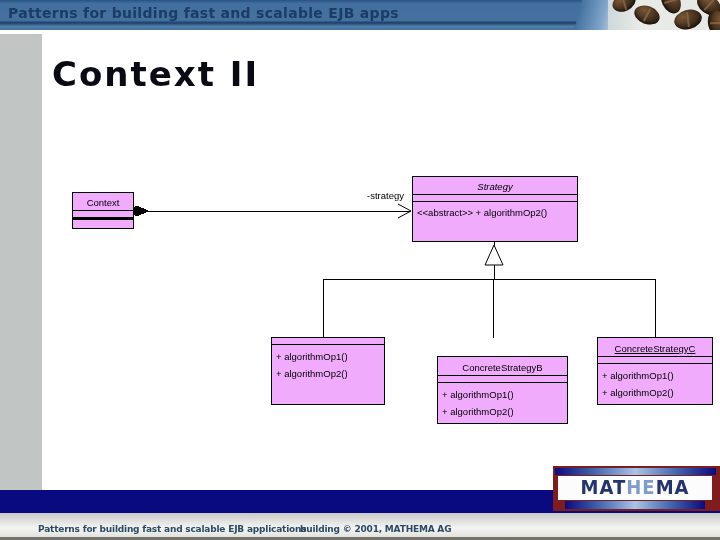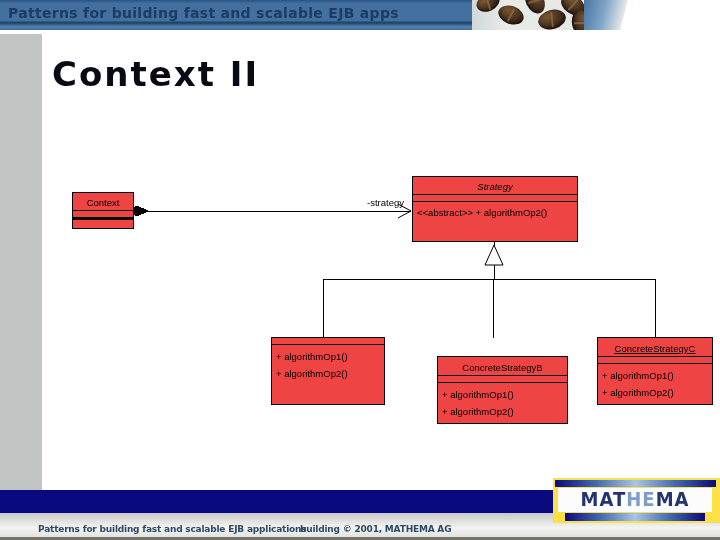--- a/index.html
+++ b/index.html
@@ -3,21 +3,21 @@
 <meta charset="utf-8">
 <style>
   html,body{margin:0;padding:0;}
   body{
     width:720px;height:540px;position:relative;overflow:hidden;
     background:#ffffff;
     font-family:"Liberation Sans",sans-serif;
   }
   
   .header{
-    position:absolute;left:0;top:0;width:584px;height:30px;
+    position:absolute;left:0;top:0;width:720px;height:30px;
     background:linear-gradient(180deg,#2a5381 0%,#436f9e 12%,#44719f 68%,#1d3f63 76%,#4f7fae 88%,#44719f 100%);
   }
   .header-title{
     position:absolute;left:8px;top:5px;
     font-family:"DejaVu Sans",sans-serif;
     font-size:14px;font-weight:bold;letter-spacing:.3px;color:#1b3c66;
     white-space:nowrap;
   }
   .header-wedge{
     position:absolute;left:578px;top:0;width:46px;height:30px;
@@ -45,35 +45,35 @@
   }
   
   .slide-title{
     position:absolute;left:52px;top:54px;
     font-family:"DejaVu Sans",sans-serif;
     font-size:34px;font-weight:bold;letter-spacing:2px;color:#0a0a14;
     white-space:nowrap;
   }
   
   .uml-box{
-    position:absolute;background:#ef4444;border:1px solid #000;
+    position:absolute;background:#f0abfc;border:1px solid #000;
     box-sizing:border-box;font-size:9.5px;color:#000;
   }
   .uml-title{
     text-align:center;line-height:15px;padding-top:2px;
     border-bottom:1px solid #000;white-space:nowrap;overflow:hidden;
   }
   .uml-title.italic{font-style:italic;}
   .uml-attrs{height:6px;border-bottom:1px solid #000;}
   .uml-ops{padding:2px 4px 0 4px;}
   .op-line{line-height:17px;white-space:nowrap;overflow:hidden;}
   .thick-bar{height:3px;background:#000;}
   .spacer6{height:6px;}
   .assoc-label{
-    position:absolute;left:350px;top:197px;width:54px;text-align:right;
+    position:absolute;left:350px;top:190px;width:54px;text-align:right;
     font-size:9.5px;color:#000;white-space:nowrap;
   }
   svg.connectors{position:absolute;left:0;top:0;pointer-events:none;}
   
   .footer-bar{
     position:absolute;left:0;top:490px;width:720px;height:23px;
     background:#0a0a80;
   }
   .footer-strip{
     position:absolute;left:0;top:513px;width:720px;height:27px;
@@ -85,22 +85,22 @@
   .footer-text{
     position:absolute;top:524px;
     font-family:"DejaVu Sans",sans-serif;
     font-size:9px;font-weight:bold;letter-spacing:-.2px;color:#2b4a66;
     white-space:nowrap;
   }
   .footer-text.left{left:38px;}
   .footer-text.copy{left:300px;}
   
   .logo-block{
-    position:absolute;left:553px;top:478px;width:167px;height:45px;
-    background:#fde047;
+    position:absolute;left:553px;top:466px;width:167px;height:45px;
+    background:#7f1d1d;
   }
   .logo-grad{
     background:linear-gradient(90deg,#0a0a80 0%,#4268b0 25%,#a9c4e6 50%,#4268b0 75%,#0a0a80 100%);
     position:absolute;
   }
   .logo-grad.top{left:2px;top:2px;width:161px;height:7px;}
   .logo-grad.bottom{left:12px;top:35px;width:140px;height:8px;}
   .logo-white{
     position:absolute;left:5px;top:10px;width:154px;height:24px;
     background:#fcfcfc;display:flex;align-items:center;justify-content:center;

